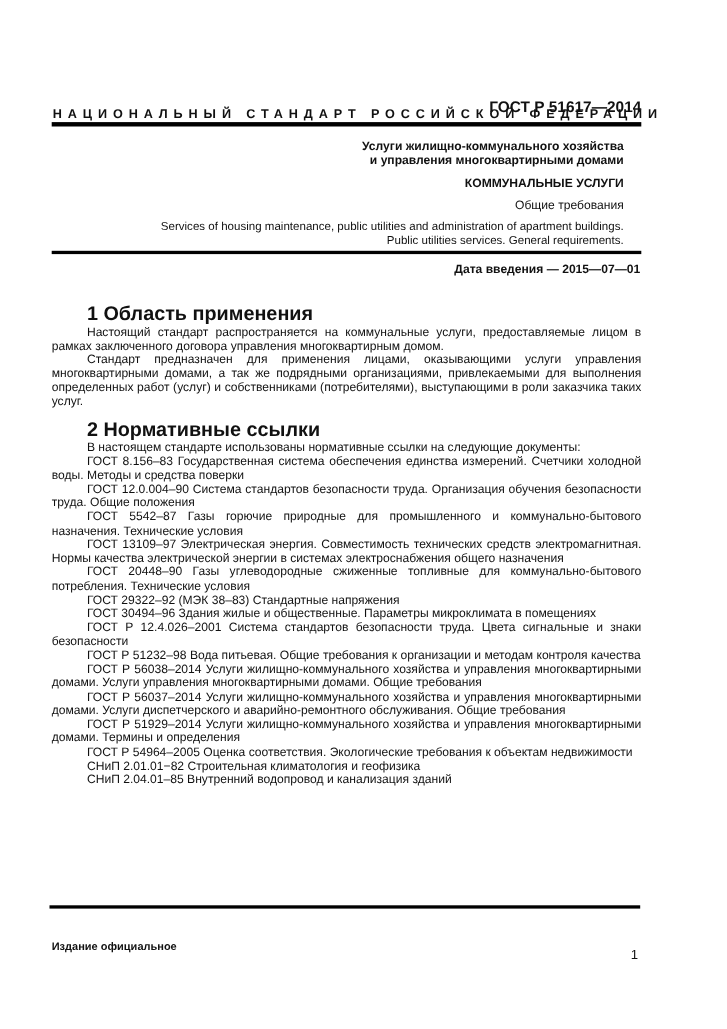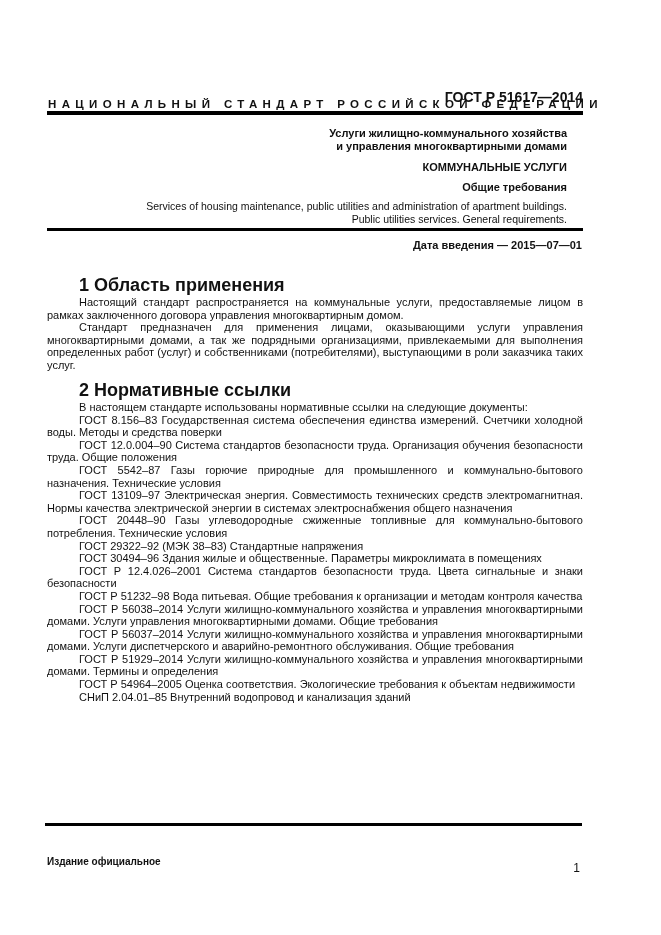--- a/index.html
+++ b/index.html
@@ -8,21 +8,21 @@
     .abs { position: absolute; }
     .doc-code { right: 78px; top: 89px; font-size: 14px; font-weight: bold; }
     .national { left: 48px; top: 98px; width: 522px; font-size: 11.5px; font-weight: bold;
       letter-spacing: 5.35px; white-space: nowrap; }
     .rule-thick { left: 47px; width: 536px; top: 111px; height: 4px; background: #000; }
     .rule-mid { left: 47px; width: 536px; top: 228px; height: 3px; background: #000; }
     .rule-bottom { left: 45px; width: 537px; top: 823px; height: 3px; background: #000; }
     .center-block { left: 31px; width: 536px; text-align: right; }
     .title-ru { top: 127px; font-size: 11px; font-weight: bold; line-height: 13px; }
     .title-caps { top: 161px; font-size: 11px; font-weight: bold; }
-    .title-sub { top: 181px; font-size: 11px; font-weight: bold; }
+    .title-sub { top: 181px; font-size: 11px; font-weight: normal; }
     .title-en { top: 200px; font-size: 10.5px; line-height: 12.5px; }
     .intro-date { right: 79px; top: 239px; font-size: 11px; font-weight: bold; }
     .h1 { left: 79px; font-size: 18px; font-weight: bold; }
     .para { left: 47px; width: 536px; font-size: 11px; line-height: 12.6px; text-align: justify; }
     .para p { margin: 0; text-indent: 32px; text-align: justify; text-align-last: left; }
     .official { left: 47px; top: 856px; font-size: 10px; font-weight: bold; }
     .page-num { right: 81px; top: 861px; font-size: 12px; }
   </style>
 </head>
 <body>
@@ -60,18 +60,19 @@
   <p>ГОСТ 13109–97 Электрическая энергия. Совместимость технических средств электромагнитная. Нормы качества электрической энергии в системах электроснабжения общего назначения</p>
   <p>ГОСТ 20448–90 Газы углеводородные сжиженные топливные для коммунально-бытового потребления. Технические условия</p>
   <p>ГОСТ 29322–92 (МЭК 38–83) Стандартные напряжения</p>
   <p>ГОСТ 30494–96 Здания жилые и общественные. Параметры микроклимата в помещениях</p>
   <p>ГОСТ Р 12.4.026–2001 Система стандартов безопасности труда. Цвета сигнальные и знаки безопасности</p>
   <p>ГОСТ Р 51232–98 Вода питьевая. Общие требования к организации и методам контроля качества</p>
   <p>ГОСТ Р 56038–2014 Услуги жилищно-коммунального хозяйства и управления многоквартирными домами. Услуги управления многоквартирными домами. Общие требования</p>
   <p>ГОСТ Р 56037–2014 Услуги жилищно-коммунального хозяйства и управления многоквартирными домами. Услуги диспетчерского и аварийно-ремонтного обслуживания. Общие требования</p>
   <p>ГОСТ Р 51929–2014 Услуги жилищно-коммунального хозяйства и управления многоквартирными домами. Термины и определения</p>
   <p>ГОСТ Р 54964–2005 Оценка соответствия. Экологические требования к объектам недвижимости</p>
+  <p>СНиП 2.01.01−82 Строительная климатология и геофизика</p>
   <p>СНиП 2.04.01–85 Внутренний водопровод и канализация зданий</p>
 </div>
 
 <div class="abs rule-bottom"></div>
 <div class="abs official">Издание официальное</div>
 <div class="abs page-num">1</div>
 
 </body></html>

